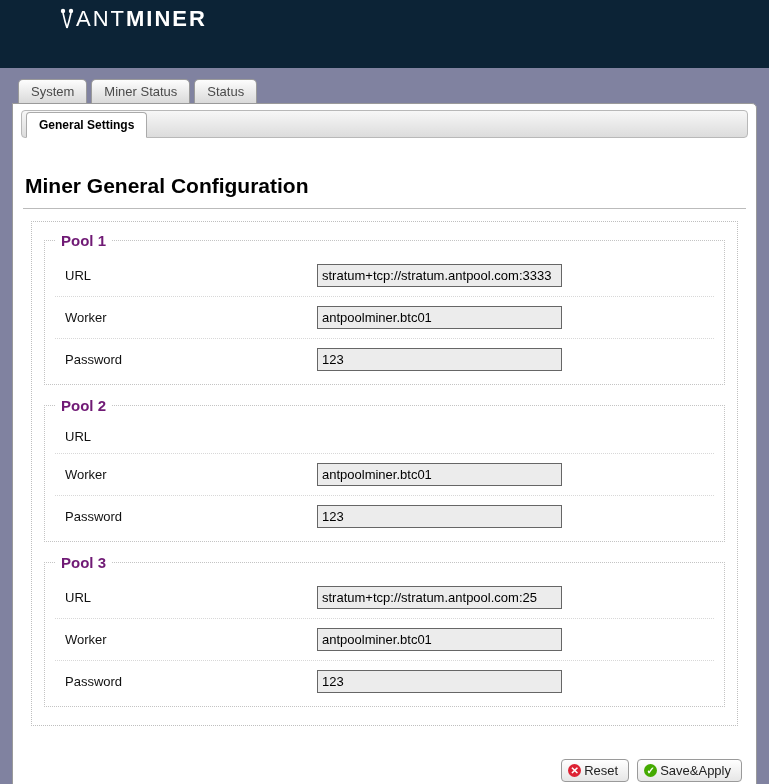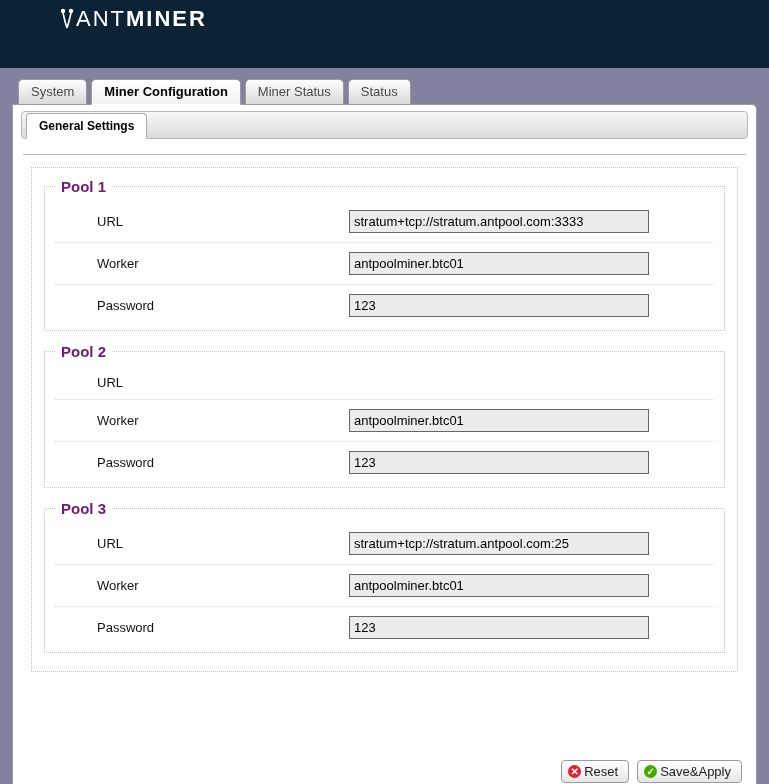--- a/index.html
+++ b/index.html
@@ -69,21 +69,21 @@
   min-height: 690px;
   position: relative;
 }
 .sub-tab-bar {
   display: flex;
   padding-left: 2px;
   background: linear-gradient(#f7f7f7, #dcdcdc);
   border: 1px solid #b8b8b8;
   border-radius: 4px;
   padding: 0;
-  margin-bottom: 15px;
+  margin-bottom: 28px;
   height: 28px;
   align-items: flex-end;
 }
 .sub-tab {
   background: #fff;
   border: 1px solid #aaa;
   border-bottom: 1px solid #fff;
   border-radius: 4px 4px 0 0;
   padding: 5px 12px 5px 12px;
   font-size: 12px;
@@ -126,24 +126,23 @@
   align-items: center;
   padding: 9px 2px 9px 2px;
   border-bottom: 1px dotted #d8d8d8;
 }
 .form-row:last-child { border-bottom: none; }
 .form-label {
   width: 260px;
   font-size: 13px;
   color: #111;
   padding-left: 8px;
-  margin-left: 32px;
 }
 .form-input {
-  width: 300px;
+  width: 245px;
   padding: 3px 4px;
   font-size: 13px;
   border: 1px solid #666;
   background: #ececec;
   font-family: Arial, sans-serif;
   color: #000;
 }
 .button-bar {
   position: absolute;
   right: 14px;
@@ -194,30 +193,30 @@
     </span>
     <span class="logo-text">
       <span>ANT</span><span class="bold">MINER</span>
     </span>
   </div>
 </div>
 
 <div class="main-area">
   <div class="tab-bar">
     <div class="main-tab">System</div>
-    <div class="main-tab active">Miner Configuration</div>
     <div class="main-tab">Miner Status</div>
     <div class="main-tab">Status</div>
   </div>
 
   <div class="panel">
     <div class="sub-tab-bar">
       <div class="sub-tab">General Settings</div>
     </div>
 
+    <div class="page-title">Miner General Configuration</div>
     <hr class="divider">
 
     <div class="config-box">
 
       <fieldset class="pool">
         <legend>Pool 1</legend>
         <div class="form-row">
           <div class="form-label">URL</div>
           <input class="form-input" value="stratum+tcp://stratum.antpool.com:3333" style="">
         </div>

